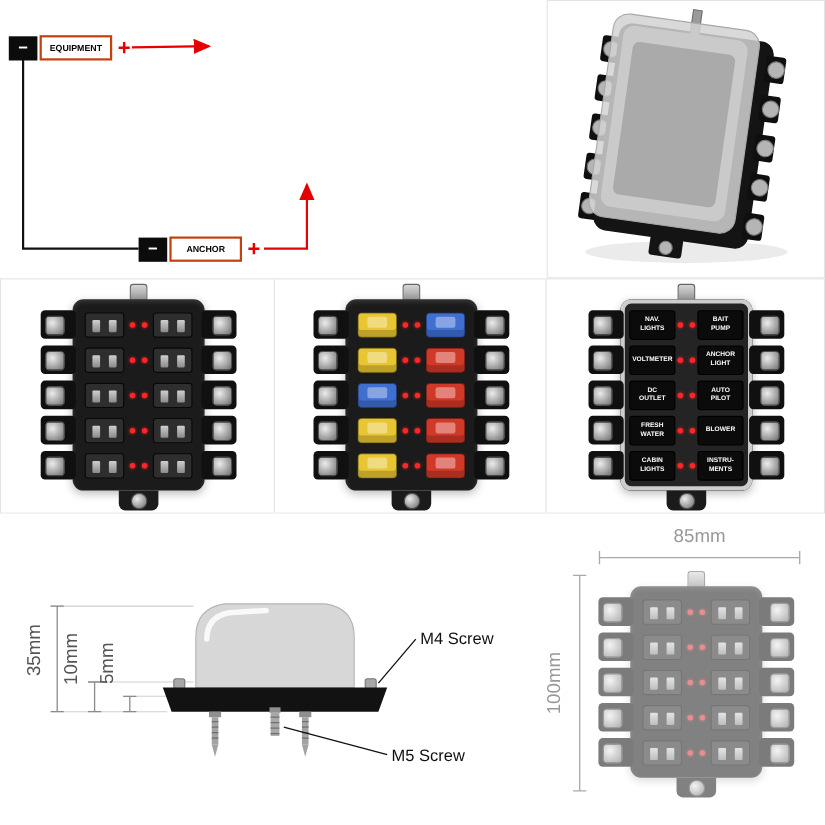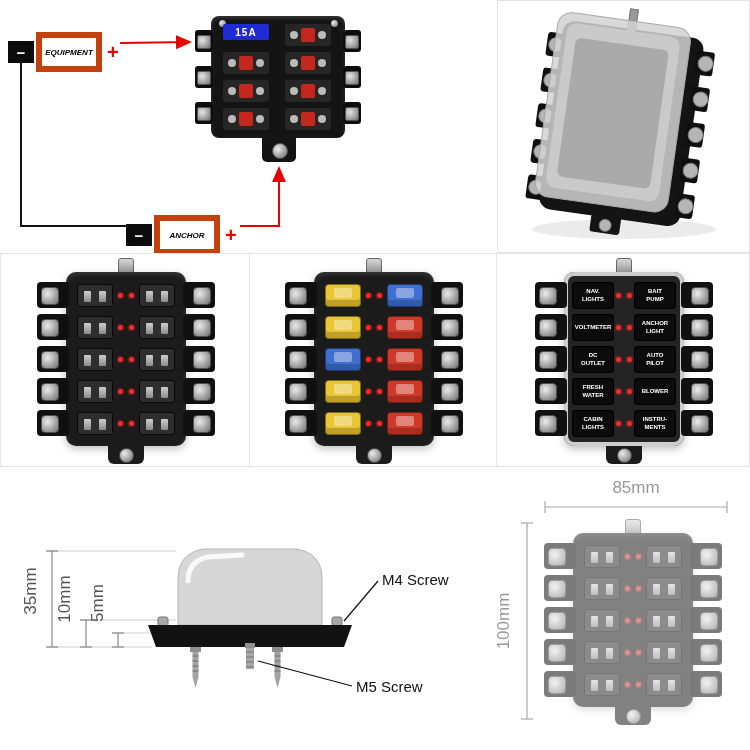--- a/index.html
+++ b/index.html
@@ -16,22 +16,22 @@
   .p-labeled { left:496px;top:253px; width:254px; height:214px; }
   .p-side    { left:0;   top:467px; width:497px; height:283px; }
   .p-top     { left:497px;top:467px; width:253px; height:283px; }
 
   svg { position:absolute; left:0; top:0; }
 
   
   .conn { position:absolute; display:flex; align-items:center; }
   .neg-box { width:26px; height:22px; background:#0c0c0c; color:#fff; display:flex; align-items:center;
              justify-content:center; font-weight:bold; font-size:15px; }
-  .dev-box { width:66px; height:40px; background:#fff; border:6px solid #c2410c; display:flex; align-items:center;
-             justify-content:center; font-weight:bold; font-size:8px; margin-left:2px;font-style:italic; }
+  .dev-box { width:66px; height:23px; background:#fff; border:2px solid #c2410c; display:flex; align-items:center;
+             justify-content:center; font-weight:bold; font-size:8px; margin-left:2px; }
   .plus-sign { color:#e60000; font-size:20px; font-weight:bold; margin-left:5px; line-height:1; }
 
   
   .tv { position:absolute; left:193px; top:16px; width:170px; height:146px; }
   .tv-body { position:absolute; left:18px; top:0; width:134px; height:122px; background:#141414; border-radius:8px;
              box-shadow:inset 0 2px 4px rgba(255,255,255,.16); }
   .tv-screw { position:absolute; width:7px; height:7px; border-radius:50%; top:4px;
               background:radial-gradient(circle at 35% 35%, #eee, #999 60%, #777); }
   .tv-term { position:absolute; width:18px; height:22px; background:#0d0d0d; border-radius:3px; }
   .tv-term::after { content:""; position:absolute; top:5px; width:12px; height:12px; border-radius:2px;
@@ -101,40 +101,20 @@
       <span class="dev-box">EQUIPMENT</span>
       <span class="plus-sign">+</span>
     </div>
 
     <div class="conn" style="left:126px; top:215px;">
       <span class="neg-box">−</span>
       <span class="dev-box">ANCHOR</span>
       <span class="plus-sign">+</span>
     </div>
 
-    <div class="tv">
-      <div class="tv-body"></div>
-      <div class="tv-screw" style="left:26px;"></div>
-      <div class="tv-screw" style="left:138px;"></div>
-      <div class="tv-term l" style="top:14px;"></div>
-      <div class="tv-term l" style="top:50px;"></div>
-      <div class="tv-term l" style="top:86px;"></div>
-      <div class="tv-term r" style="top:14px;"></div>
-      <div class="tv-term r" style="top:50px;"></div>
-      <div class="tv-term r" style="top:86px;"></div>
-      <div class="tv-display" style="background: rgb(30, 42, 212);">15A</div>
-      <div class="ftu" style="left:92px; top:8px;"></div>
-      <div class="ftu" style="left:30px; top:36px;"></div>
-      <div class="ftu" style="left:92px; top:36px;"></div>
-      <div class="ftu" style="left:30px; top:64px;"></div>
-      <div class="ftu" style="left:92px; top:64px;"></div>
-      <div class="ftu" style="left:30px; top:92px;"></div>
-      <div class="ftu" style="left:92px; top:92px;"></div>
-      <div class="tv-tab"></div>
-    </div>
   </section>
 
   <section class="panel p-iso bordered">
     <svg width="251" height="251" viewBox="0 0 251 251">
       <ellipse cx="126" cy="228" rx="92" ry="10" fill="rgba(0,0,0,.08)"></ellipse>
       <g transform="rotate(8 126 126)">
         <g>
           <rect x="38" y="42" width="18" height="24" rx="3" fill="#0f0f0f"></rect>
             <circle cx="47" cy="54" r="7" fill="#b5b5b5" stroke="#777"></circle>
           <rect x="38" y="78" width="18" height="24" rx="3" fill="#0f0f0f"></rect>

